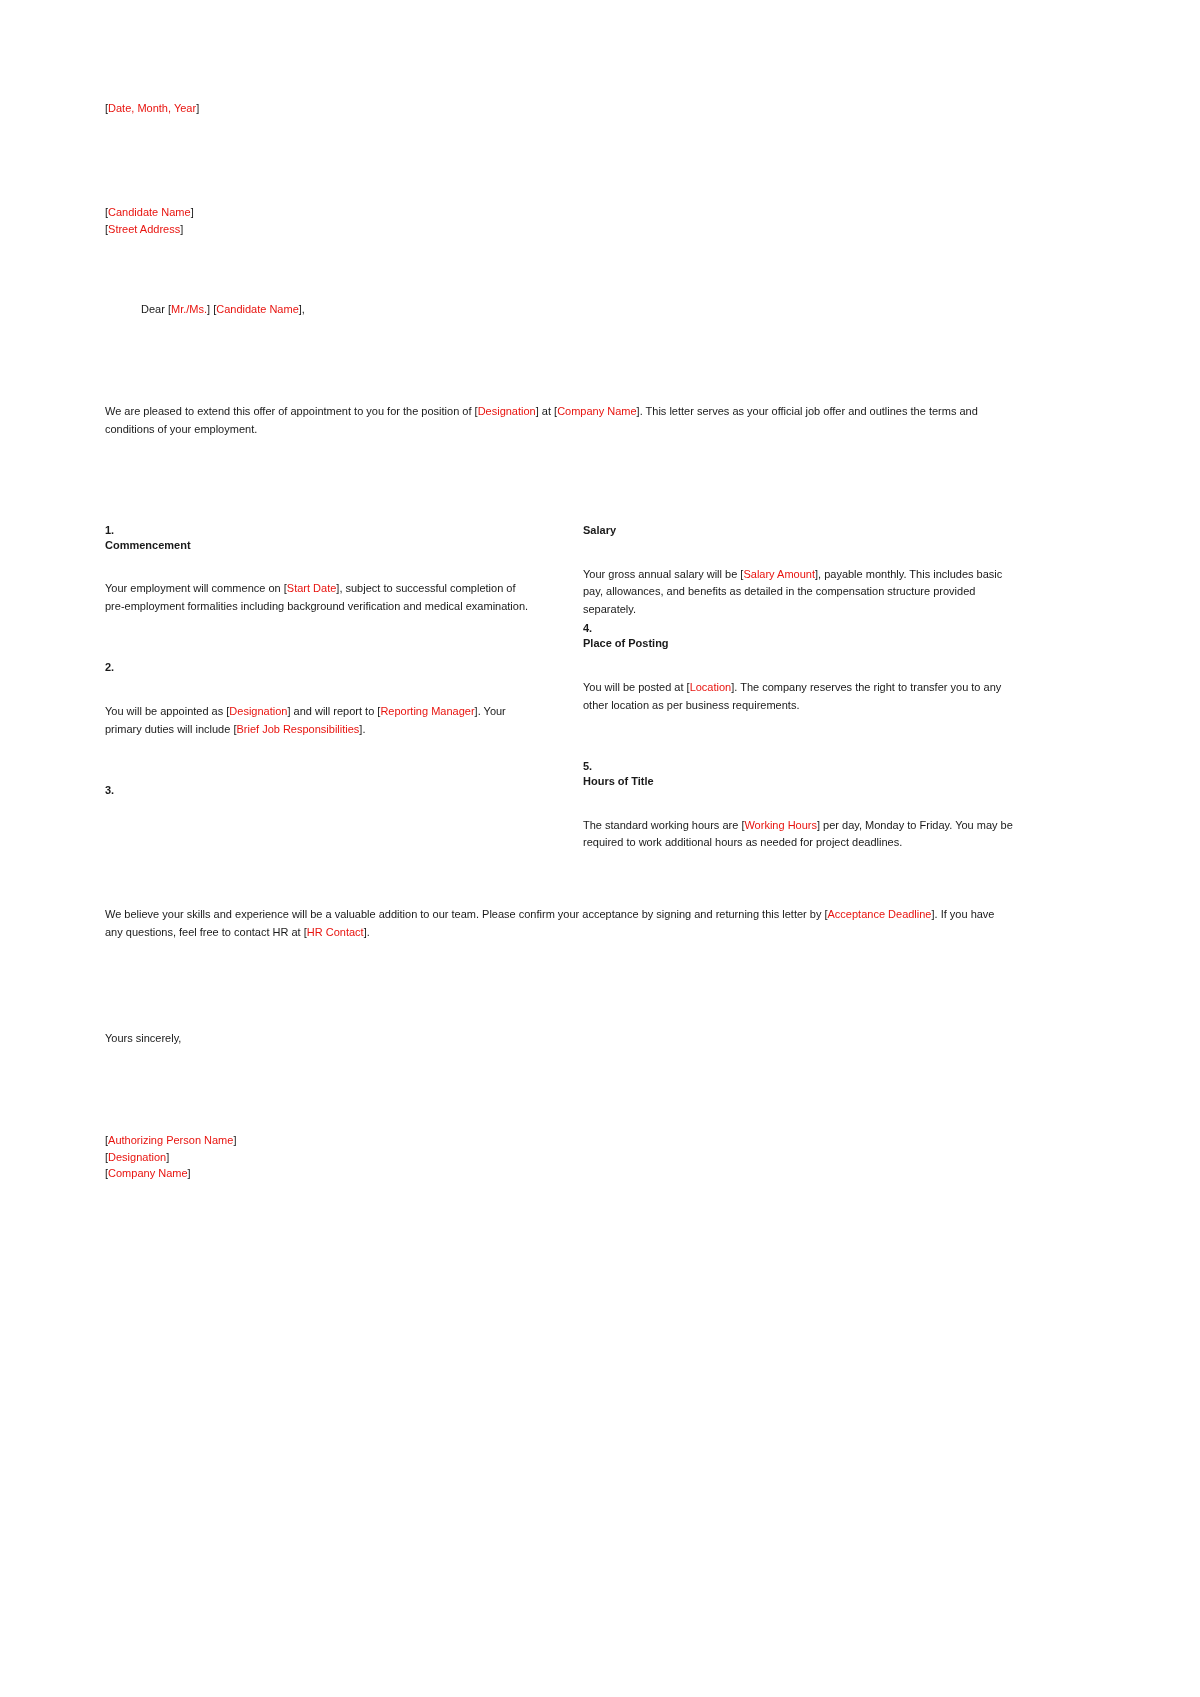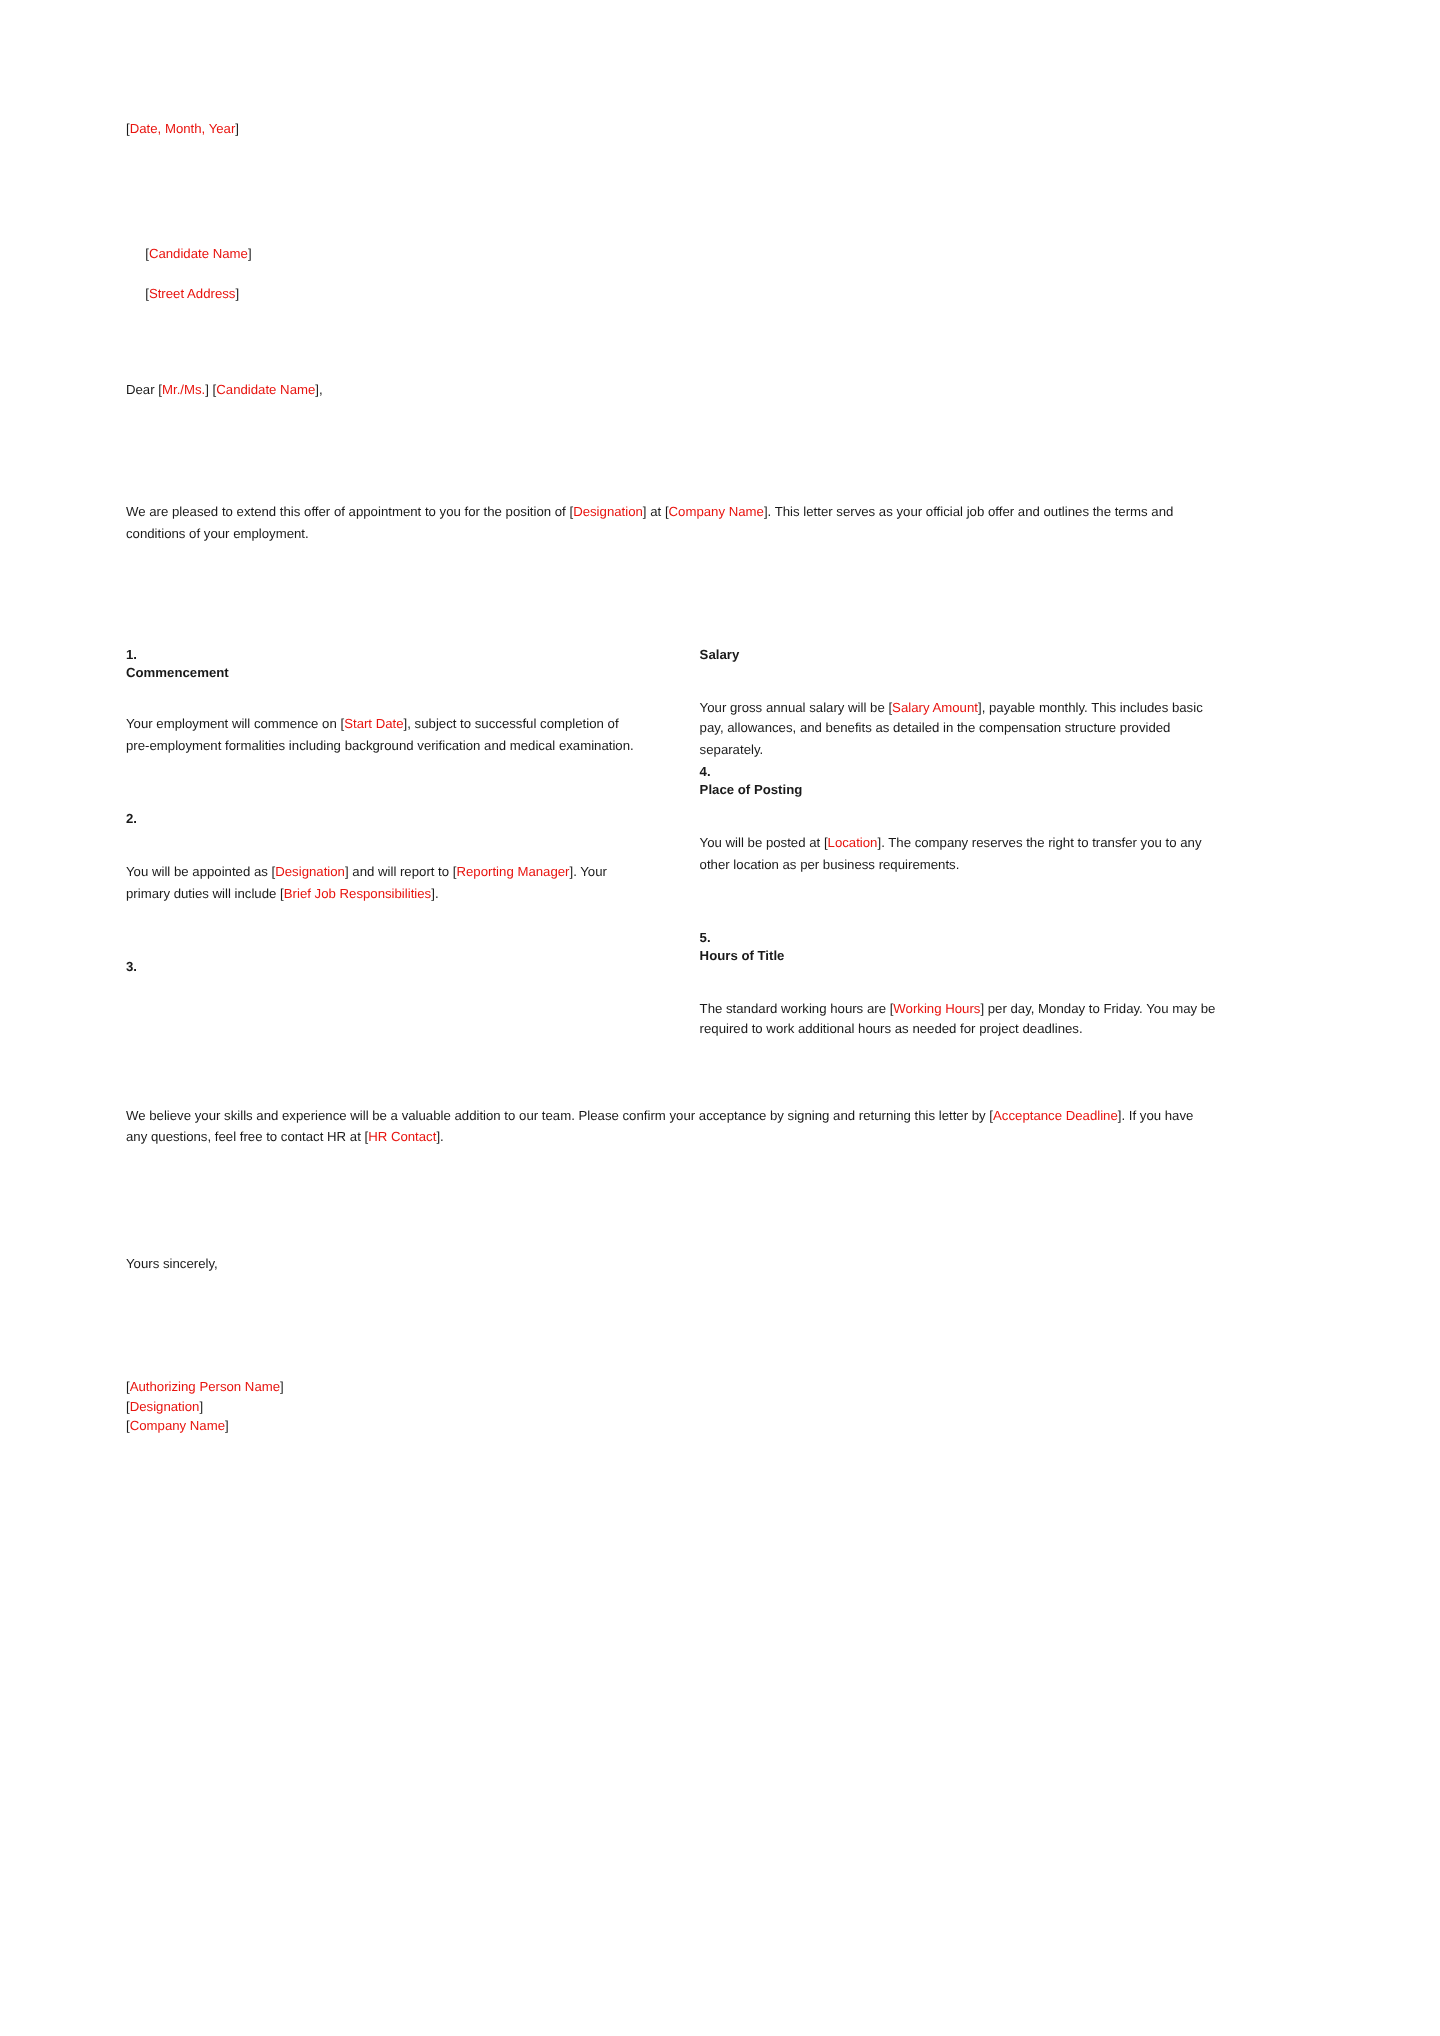--- a/index.html
+++ b/index.html
@@ -27,25 +27,25 @@
     line-height: 1.62;
     color: #1a1a1a;
   }
   .ph { color: #e8140f; }
   .brk { color: #1a1a1a; }
   .bold { font-weight: bold; color: #000; }
 
   .date-line { margin: 0 0 0 0; }
 
   .addr-block { margin-top: 86px; }
-  .addr-line { margin: 16px; line-height: 1.52; }
+  .addr-line { margin: 0; line-height: 1.52; }
 
   .subject-line { margin-top: 64px; }
 
-  .salutation { margin-top: 64px; }
+  .salutation { margin-top: 64px; margin-left: 36px; }
 
   .intro-para { margin-top: 84px; text-align: left; }
 
   .columns {
     margin-top: 84px;
     display: flex;
     gap: 0px;
   }
   .col {
     width: 430px;

